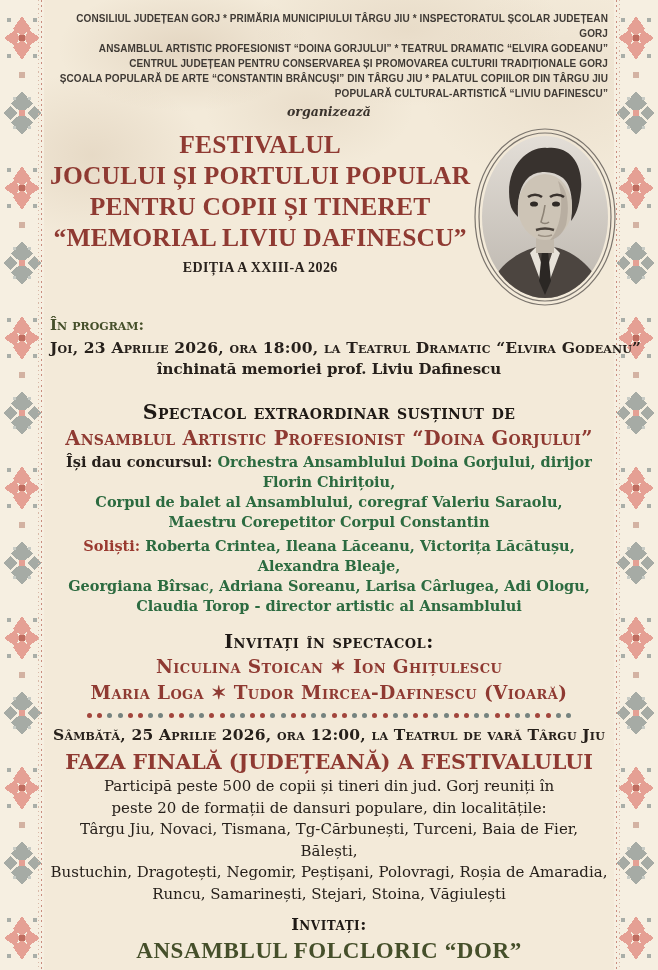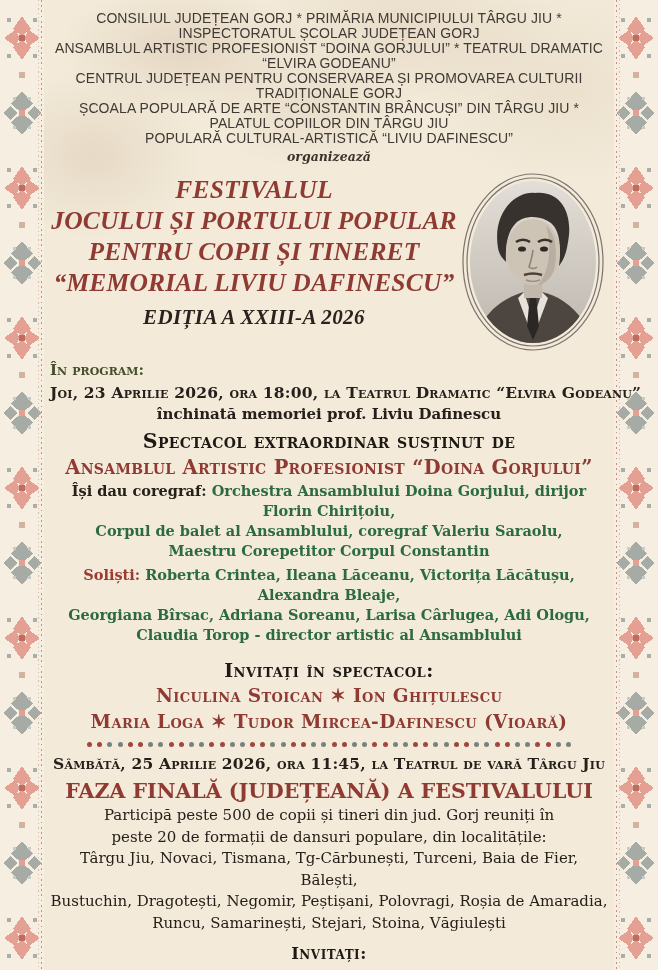--- a/index.html
+++ b/index.html
@@ -16,48 +16,48 @@
     font-family:"DejaVu Serif", serif;
   }
   .border-strip{position:absolute;top:0;width:44px;height:970px;}
   .border-left{left:0;}
   .border-right{right:0;transform:scaleX(-1);}
   .content{
     position:absolute;left:44px;right:44px;top:0;bottom:0;
     padding:11px 6px 6px 6px;box-sizing:border-box;text-align:center;
   }
   .org-line{
-    font-family:"Liberation Sans", sans-serif;font-weight:normal;
-    font-size:14px;line-height:15px;color:#3f3a35;letter-spacing:.1px;
+    font-family:"Liberation Sans", sans-serif;font-weight:bold;
+    font-size:10px;line-height:15px;color:#3f3a35;letter-spacing:.1px;text-align:right;
   }
   .organizeaza{
     font-style:italic;font-weight:bold;font-size:12.5px;color:#3a332d;margin:3px 0 2px;
   }
-  .title-row{display:flex;align-items:flex-start;margin-top:2px;font-style:italic;}
+  .title-row{display:flex;align-items:flex-start;margin-top:2px;}
   .titles{flex:1;padding-top:8px;}
   .title-line{
     font-family:"Liberation Serif", serif;font-weight:bold;
     font-size:25.5px;line-height:31px;color:var(--red);letter-spacing:.2px;white-space:nowrap;
   }
   .edition{
     font-family:"Liberation Serif", serif;font-weight:bold;
-    font-size:21px;color:#29221d;margin-top:7px;letter-spacing:.4px;
+    font-size:14px;color:#29221d;margin-top:7px;letter-spacing:.4px;
   }
   .portrait{width:150px;flex:0 0 150px;margin-top:2px;}
   .sc{font-variant:small-caps;}
   .program-heading{
     text-align:left;font-weight:bold;font-size:15px;line-height:21px;color:var(--olive);
   }
   .date-line{
     font-weight:bold;font-size:15.5px;line-height:23px;color:#26201b;letter-spacing:.2px;white-space:nowrap;
   }
   .lansare-line{font-size:15px;line-height:25px;font-weight:bold;color:#26201b;white-space:nowrap;}
   .lansare-label{color:var(--red2);font-variant:small-caps;font-size:16px;}
   .dedication{font-weight:bold;font-size:15px;line-height:20px;color:#26201b;}
-  .show-heading{font-weight:bold;font-size:20.5px;line-height:27px;color:#1e1915;margin-top:4px;letter-spacing:.3px;}
+  .show-heading{font-weight:bold;font-size:20.5px;line-height:27px;color:#1e1915;margin-top:20px;letter-spacing:.3px;}
   .ensemble-line{font-weight:bold;font-size:19.5px;line-height:26px;color:var(--red);letter-spacing:.3px;}
   .names-line{font-weight:bold;font-size:14.5px;line-height:20px;color:var(--green);}
   .names-label{color:#26201b;}
   .sol-label{color:var(--red2);}
   .guests-heading{font-weight:bold;font-size:19px;line-height:26px;color:#1e1915;margin-top:12px;letter-spacing:.5px;}
   .guest-row{font-weight:bold;font-size:18.5px;line-height:26px;color:var(--red);letter-spacing:.4px;}
   .dots{display:flex;justify-content:center;gap:5.2px;margin:7px auto 5px;}
   .dots i{width:5px;height:5px;border-radius:50%;display:block;}
   .phase-heading{font-weight:bold;font-size:20.5px;line-height:28px;color:var(--red);margin-top:2px;}
   .desc-line{font-weight:normal;font-size:15px;line-height:21.5px;color:#26201b;}
@@ -202,21 +202,21 @@
       </div>
     </div>
 
     <div class="program-heading sc">În program:</div>
     <div class="date-line sc">Joi, 23 Aprilie 2026, ora 18:00, la Teatrul Dramatic “Elvira Godeanu”</div>
     <div class="dedication">închinată memoriei prof. Liviu Dafinescu</div>
     <div class="show-heading sc">Spectacol extraordinar susținut de</div>
     <div class="ensemble-line sc">Ansamblul Artistic Profesionist “Doina Gorjului”</div>
 
     <div class="names-line">
-      <span class="names-label">Își dau coregraf:</span>
+      <span class="names-label">Își dau concursul:</span>
       <span>Orchestra Ansamblului Doina Gorjului, dirijor Florin Chirițoiu,</span>
     </div>
     <div class="names-line">Corpul de balet al Ansamblului, coregraf Valeriu Saraolu,</div>
     <div class="names-line">Maestru Corepetitor Corpul Constantin</div>
 
     <div class="names-line" style="margin-top:4px;">
       <span class="names-label sol-label">Soliști:</span>
       <span>Roberta Crintea, Ileana Lăceanu, Victorița Lăcătușu, Alexandra Bleaje,</span>
     </div>
     <div class="names-line">Georgiana Bîrsac, Adriana Soreanu, Larisa Cârlugea, Adi Ologu,</div>
@@ -270,21 +270,21 @@
         <i style="background: rgb(162, 69, 60);"></i>
         <i style="background: rgb(162, 69, 60);"></i>
         <i style="background: rgb(117, 131, 127);"></i>
         <i style="background: rgb(117, 131, 127);"></i>
         <i style="background: rgb(162, 69, 60);"></i>
         <i style="background: rgb(162, 69, 60);"></i>
         <i style="background: rgb(117, 131, 127);"></i>
         <i style="background: rgb(117, 131, 127);"></i>
       </div>
 
-    <div class="date-line sc">Sâmbătă, 25 Aprilie 2026, ora 11:45, la Teatrul de vară Târgu Jiu</div>
+    <div class="date-line sc">Sâmbătă, 25 Aprilie 2026, ora 12:00, la Teatrul de vară Târgu Jiu</div>
     <div class="phase-heading">FAZA FINALĂ (JUDEȚEANĂ) A FESTIVALULUI</div>
 
     <div class="desc-line">Participă peste 500 de copii și tineri din jud. Gorj reuniți în</div>
     <div class="desc-line">peste 20 de formații de dansuri populare, din localitățile:</div>
     <div class="desc-line">Târgu Jiu, Novaci, Tismana, Tg-Cărbunești, Turceni, Baia de Fier, Bălești,</div>
     <div class="desc-line">Bustuchin, Dragotești, Negomir, Peștișani, Polovragi, Roșia de Amaradia,</div>
     <div class="desc-line">Runcu, Samarinești, Stejari, Stoina, Văgiulești</div>
 
     <div class="invitati2 sc">Invitați:</div>
     <div class="dor-line">ANSAMBLUL FOLCLORIC “DOR”</div>

